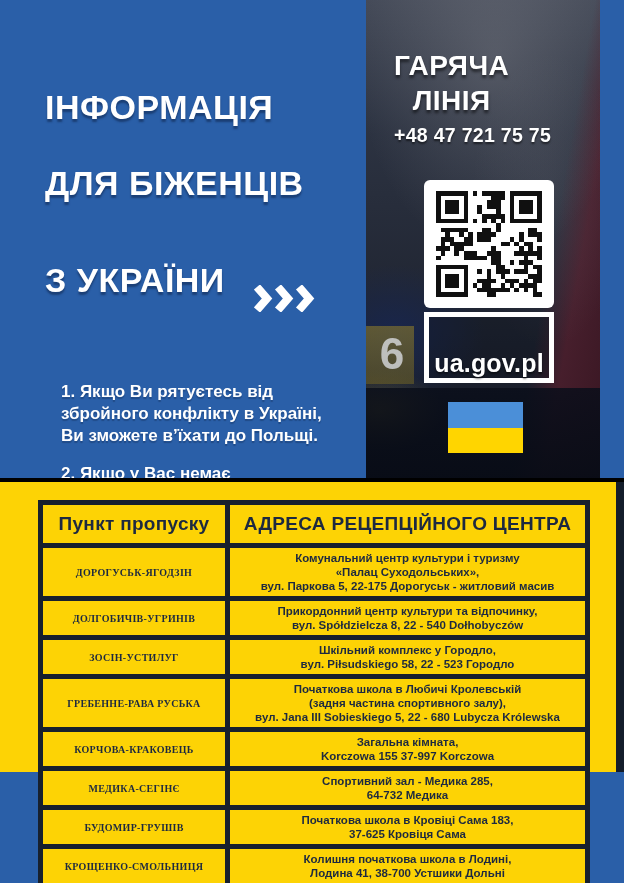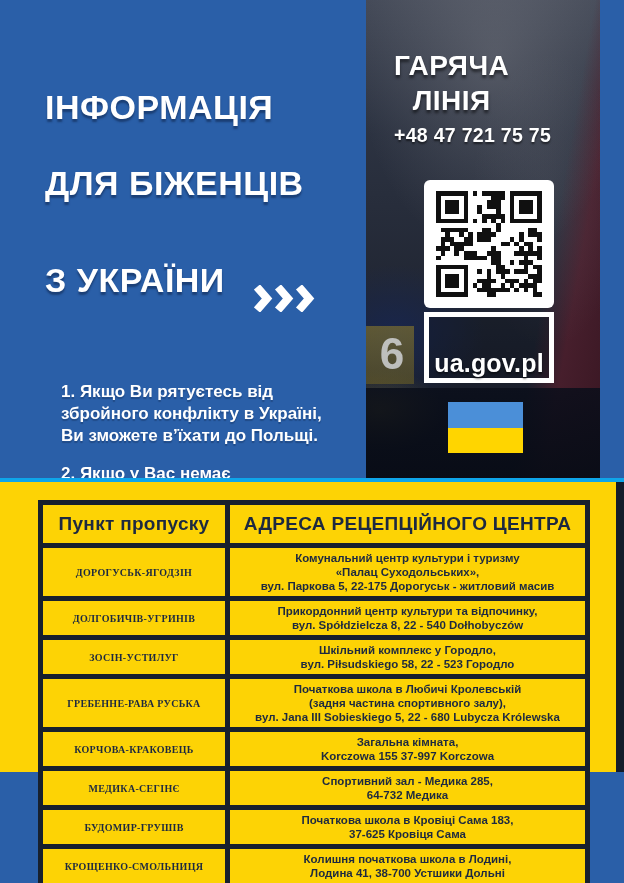--- a/index.html
+++ b/index.html
@@ -78,21 +78,21 @@
     color:#fff; font-size:25px; font-weight:800; letter-spacing:.2px;
     text-shadow:0 2px 2px rgba(0,0,0,.5);
   }
   .flag { position:absolute; left:82px; top:402px; width:75px; height:51px; }
   .flag .blue-half { height:50%; background:#4b8fd8; }
   .flag .yellow-half { height:50%; background:#ffd500; }
 
   
   .bottom-section {
     position:relative; width:624px; height:294px;
-    background:#fdd305; border-top:4px solid #0ea5e9;
+    background:#fdd305; border-top:4px solid #000000;
   }
   .edge-strip {
     position:absolute; right:0; top:0; width:8px; height:100%;
     background:#141d2b;
   }
   table.centers {
     border-collapse:collapse; margin:18px 0 0 38px;
     width:552px; table-layout:fixed;
   }
   table.centers, table.centers td, table.centers th { border:5px solid #17202d; }

